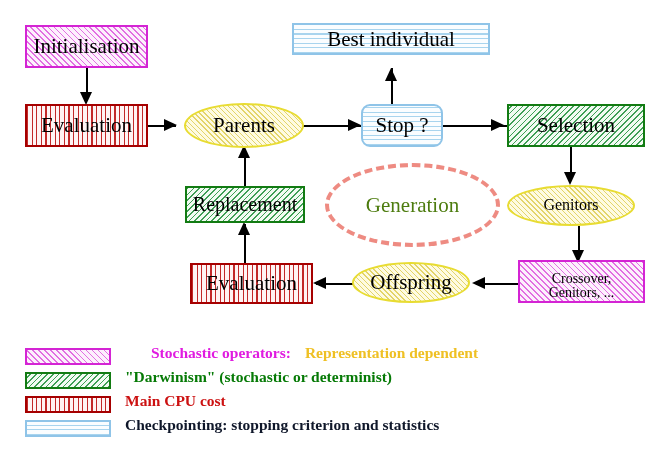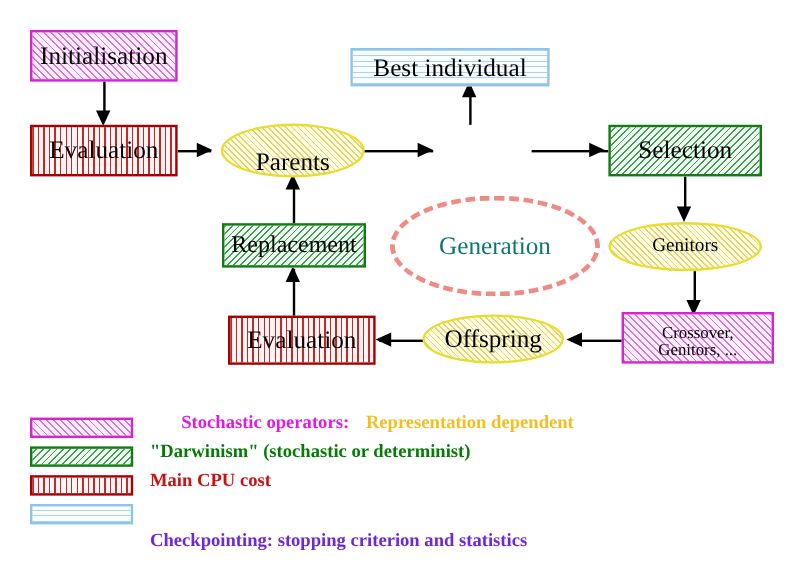--- a/index.html
+++ b/index.html
@@ -66,21 +66,21 @@
   }
   .fill-yellow {
     border-color: #E8DC32;
     background-color: #FEFBE2;
     background-image: repeating-linear-gradient(45deg,
         #E3D46A 0px, #E3D46A 1.0px, rgba(255,255,255,0) 1.0px, rgba(255,255,255,0) 3.6px);
   }
   .fill-none-dashed {
     border: 4px dashed #EE8B82;
     background: transparent;
-    color: #0f766e;
+    color: #4d7c0f;
   }
 
   
   .edge {
     position: absolute;
     background: #000000;
     z-index: 1;
   }
   .edge-h { height: 1.6px; }
   .edge-v { width: 1.6px; }
@@ -129,21 +129,21 @@
     top: -4px;
     white-space: nowrap;
     font-size: 15.5px;
     font-weight: bold;
     font-family: "Liberation Serif", "DejaVu Serif", serif;
   }
   .lt-magenta { color: #E01BE0; margin-left: 26px; }
   .lt-gold    { color: #EFC024; }
   .lt-green   { color: #067A06; }
   .lt-red     { color: #CC1111; }
-  .lt-blue    { color: #6d28d9; margin-top: 26px; }
+  .lt-blue    { color: #0f172a; }
   .legend-text .part2 { margin-left: 14px; }
 </style>
 </head>
 <body>
 
 <div id="canvas">
 
   <div class="edge edge-v" style="left:86px; top:67px; height:30px;"></div>
   <div class="arrow arrow-down" style="left:80px; top:92px;"></div>
 
@@ -178,30 +178,33 @@
   <div class="arrow arrow-up" style="left:238px; top:145px;"></div>
 
   <div class="node box fill-magenta" style="left:25px; top:25px; width:123px; height:43px; font-size:21px;">
     <span class="node-label">Initialisation</span>
   </div>
 
   <div class="node box fill-red" style="left:25px; top:104px; width:123px; height:43px; font-size:21px;">
     <span class="node-label">Evaluation</span>
   </div>
 
-  <div class="node ellipse fill-yellow" style="left:184px; top:103px; width:120px; height:45px; font-size:21px;align-items:flex-end;">
+  <div class="node ellipse fill-yellow" style="left:184px; top:103px; width:120px; height:45px; font-size:21px;">
     <span class="node-label">Parents</span>
   </div>
 
-  <div class="node box fill-blue" style="left:292px; top:40px; width:166px; height:32px; font-size:21px;">
+  <div class="node box fill-blue" style="left:292px; top:23px; width:198px; height:32px; font-size:21px;">
     <span class="node-label">Best individual</span>
   </div>
 
-
-  <div class="node box fill-green" style="left:507px; top:104px; width:128px; height:43px; font-size:21px;">
+  <div class="node box rounded fill-blue" style="left:361px; top:104px; width:82px; height:43px; font-size:21px;">
+    <span class="node-label">Stop ?</span>
+  </div>
+
+  <div class="node box fill-green" style="left:507px; top:104px; width:138px; height:43px; font-size:21px;">
     <span class="node-label">Selection</span>
   </div>
 
   <div class="node ellipse fill-yellow" style="left:507px; top:185px; width:128px; height:41px; font-size:16px;">
     <span class="node-label">Genitors</span>
   </div>
 
   <div class="node box fill-magenta" style="left:518px; top:260px; width:127px; height:43px; font-size:14px; flex-direction:column; justify-content:flex-end;">
     <span class="node-label">Crossover,</span>
     <span class="node-label">Genitors, ...</span>

